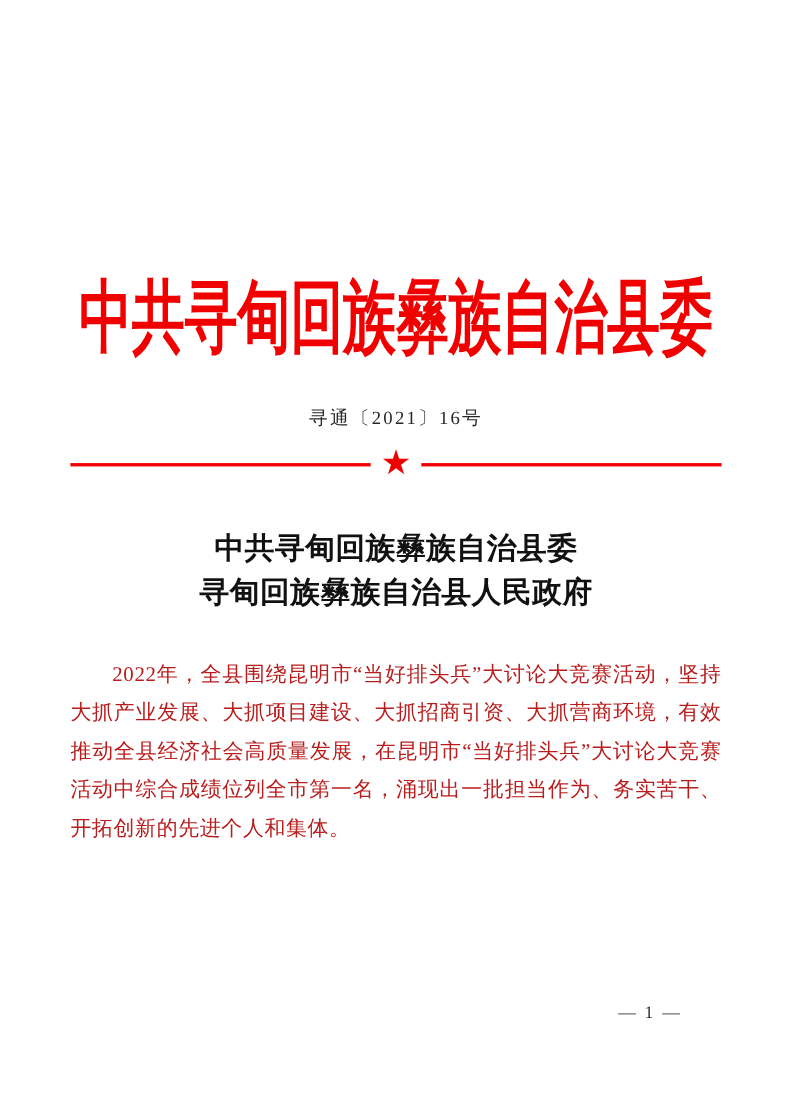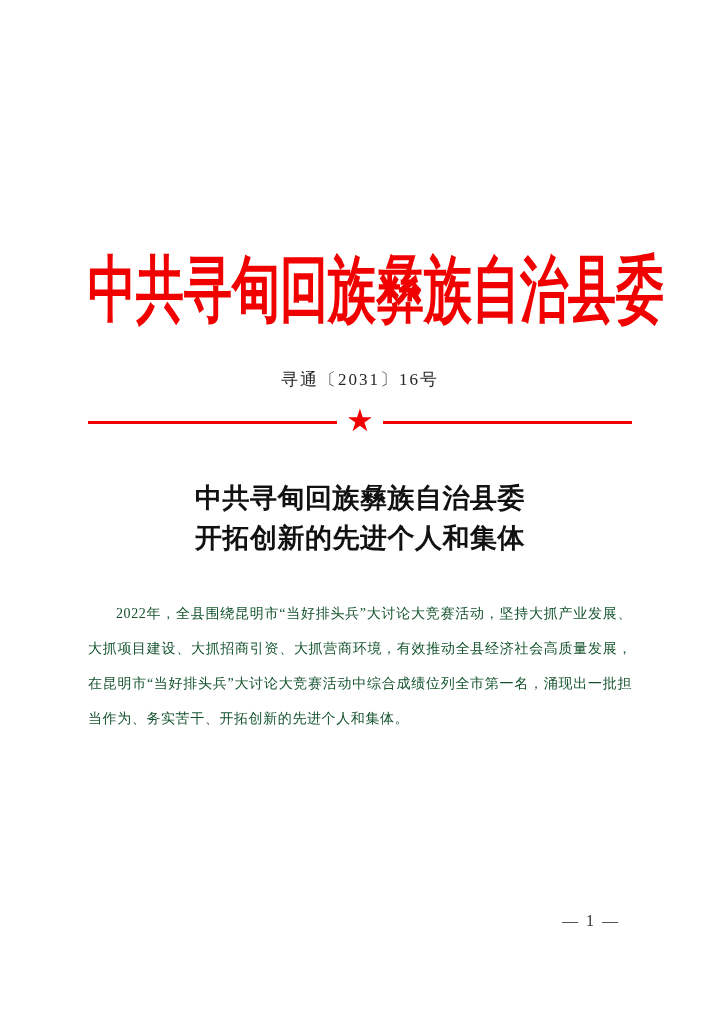--- a/index.html
+++ b/index.html
@@ -9,21 +9,21 @@
     height: 1018px;
     font-family: "Liberation Serif", "DejaVu Serif", serif;
     color: #1a1a1a;
     overflow: hidden;
   }
   .page {
     position: relative;
     width: 720px;
     height: 1018px;
     background: #ffffff;
-    padding: 0 88px;
+    padding: 0 64px;
   }
   
   .org-name-wrap {
     padding-top: 264px;
     height: 316px; 
     text-align: center;
     overflow: visible;
   }
   .org-name {
     display: inline-block;
@@ -75,23 +75,23 @@
     font-weight: bold;
     font-size: 27px;
     line-height: 40px;
     color: #111111;
     letter-spacing: 0.5px;
   }
   .doc-title .title-line { white-space: nowrap; }
   
   .body-text {
     margin-top: 38px;
-    font-size: 14px;
+    font-size: 19px;
     line-height: 35px;
-    color: #14532d;
+    color: #b91c1c;
     text-align: justify;
     letter-spacing: 0.6px;
   }
   .body-text p {
     text-indent: 2em;
   }
   
   .page-number {
     position: absolute;
     right: 100px;
@@ -103,31 +103,31 @@
 </style>
 </head>
 <body>
 
 <div class="page">
 
   <div class="org-name-wrap">
     <div class="org-name">中共寻甸回族彝族自治县委</div>
   </div>
 
-  <div class="doc-number">寻通〔2031〕16号</div>
+  <div class="doc-number">寻通〔2021〕16号</div>
 
   <div class="divider">
     <div class="rule"></div>
     <div class="star">★</div>
     <div class="rule"></div>
   </div>
 
   <div class="doc-title">
     <div class="title-line">中共寻甸回族彝族自治县委</div>
-    <div class="title-line">开拓创新的先进个人和集体</div>
+    <div class="title-line">寻甸回族彝族自治县人民政府</div>
   </div>
 
   <div class="body-text">
     <p>2022年，全县围绕昆明市“当好排头兵”大讨论大竞赛活动，坚持大抓产业发展、大抓项目建设、大抓招商引资、大抓营商环境，有效推动全县经济社会高质量发展，在昆明市“当好排头兵”大讨论大竞赛活动中综合成绩位列全市第一名，涌现出一批担当作为、务实苦干、开拓创新的先进个人和集体。</p>
   </div>
 
   <div class="page-number">— 1 —</div>
 
 </div>
 

